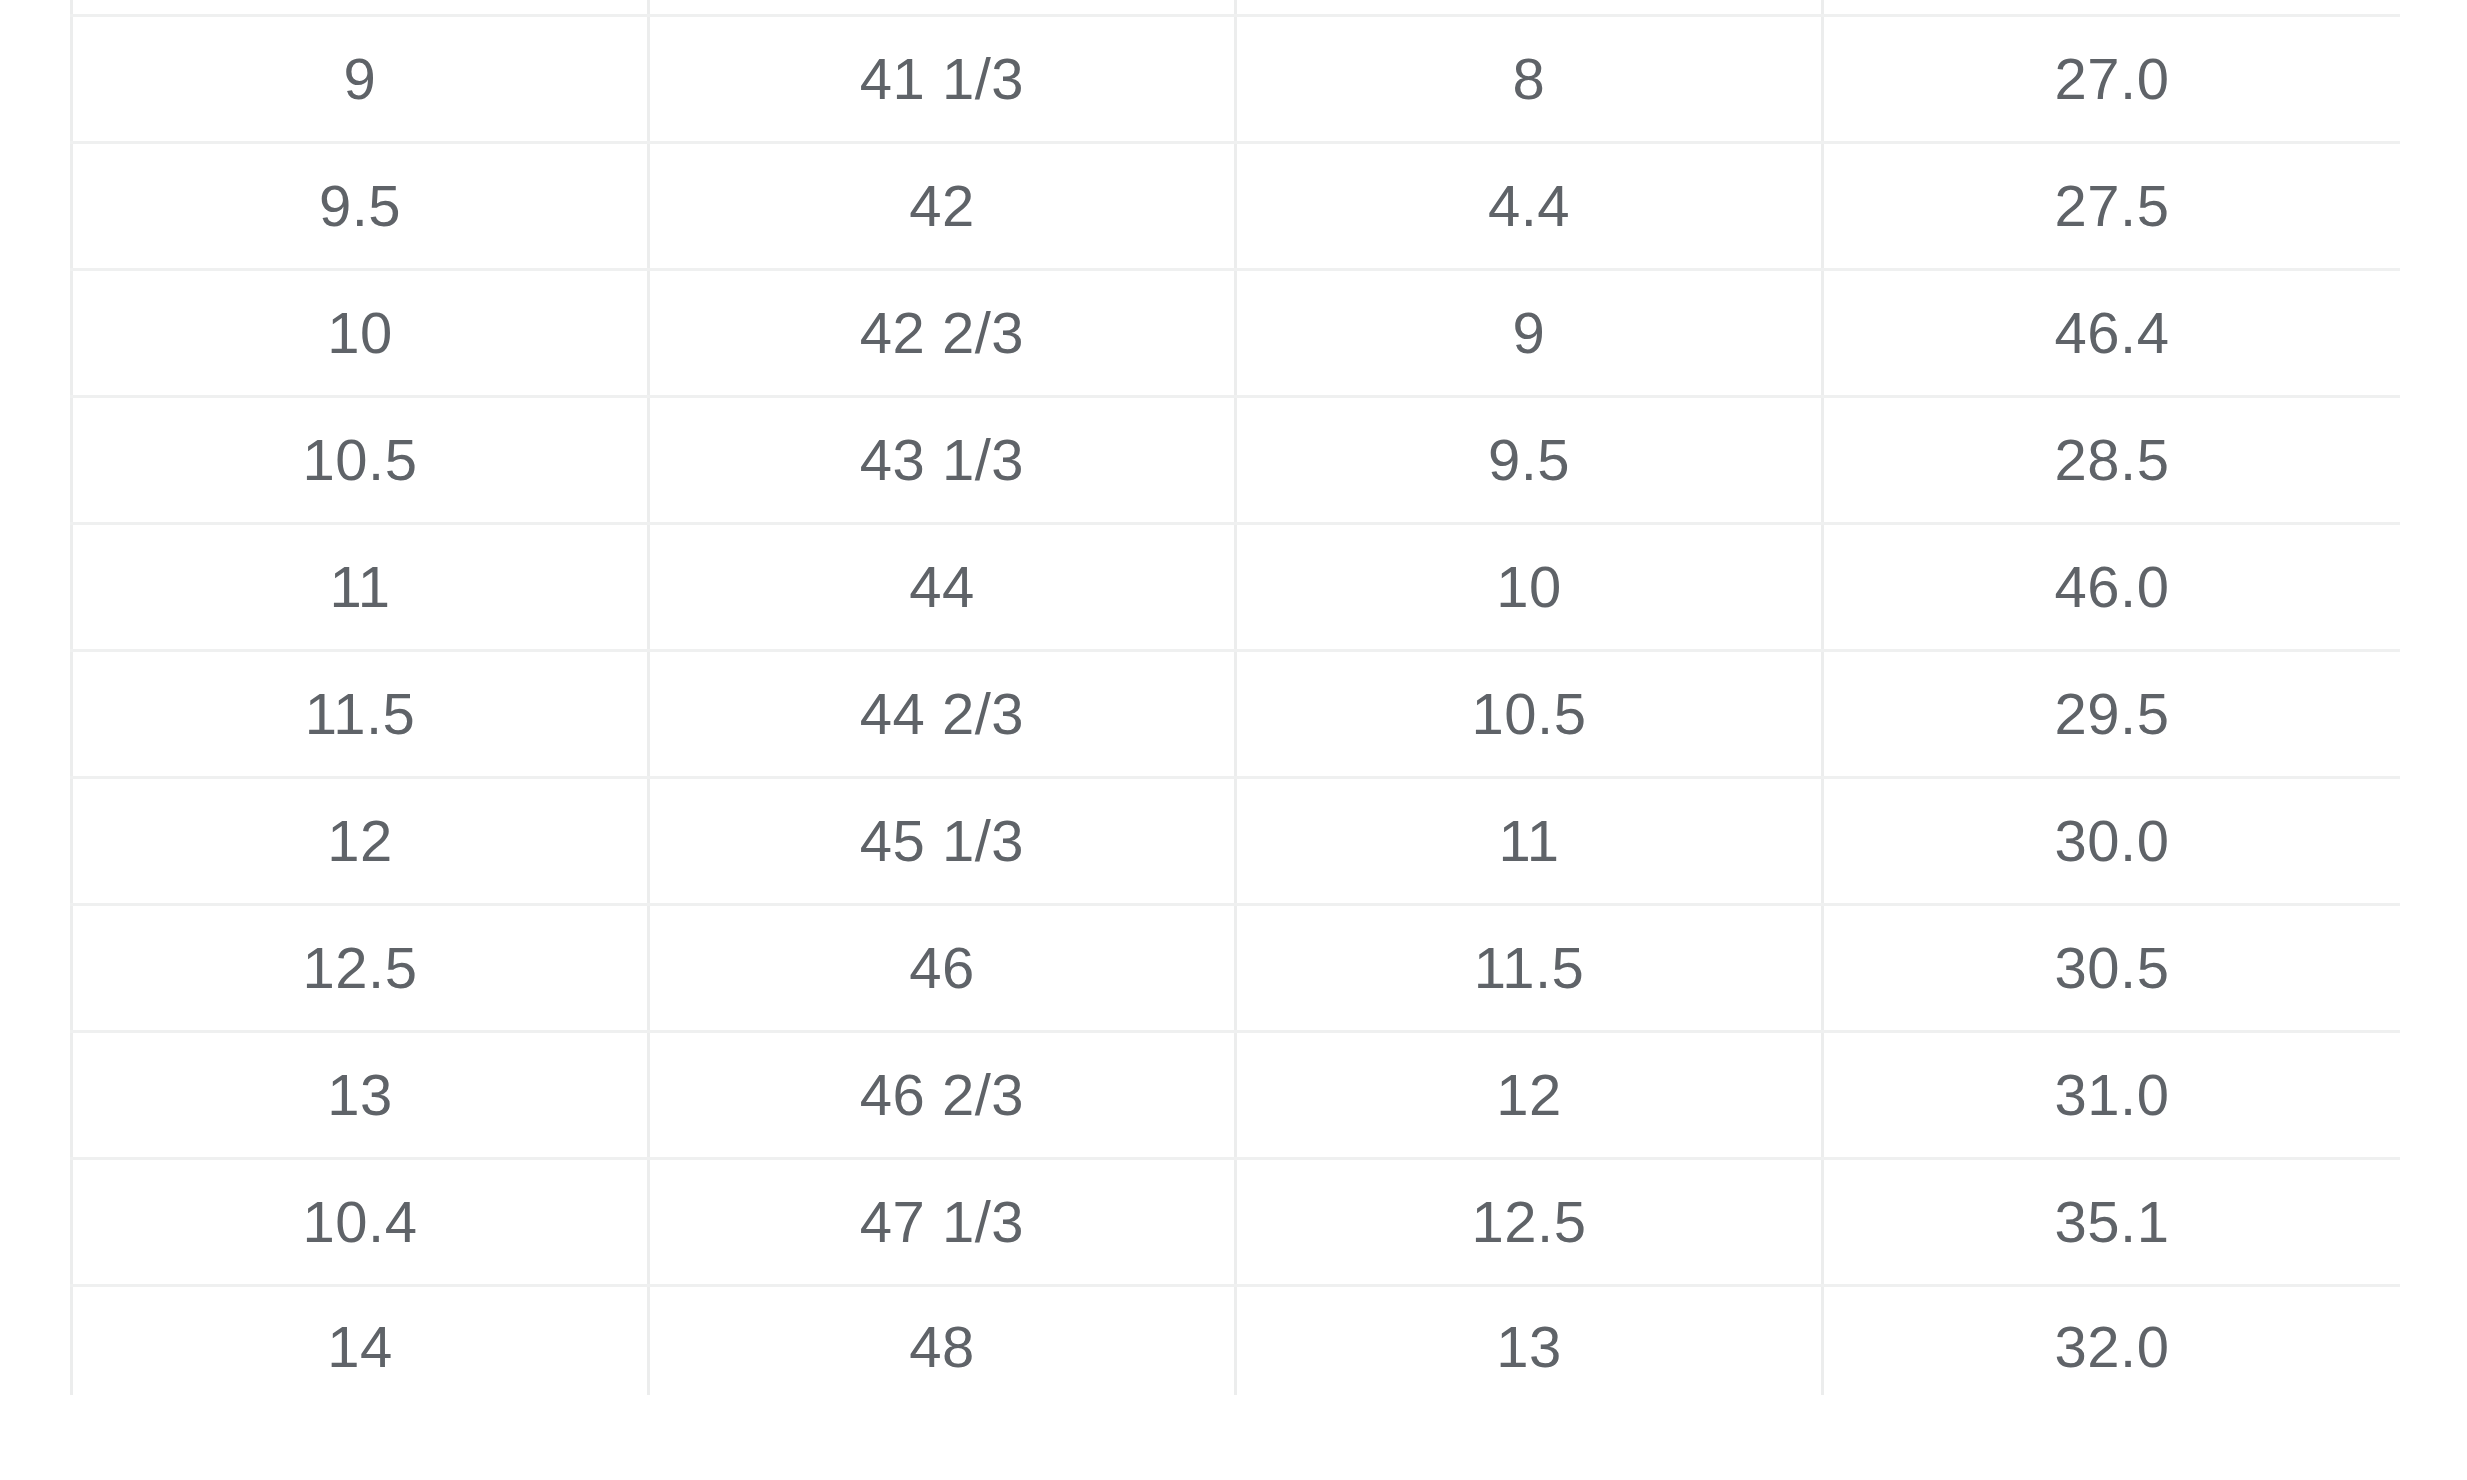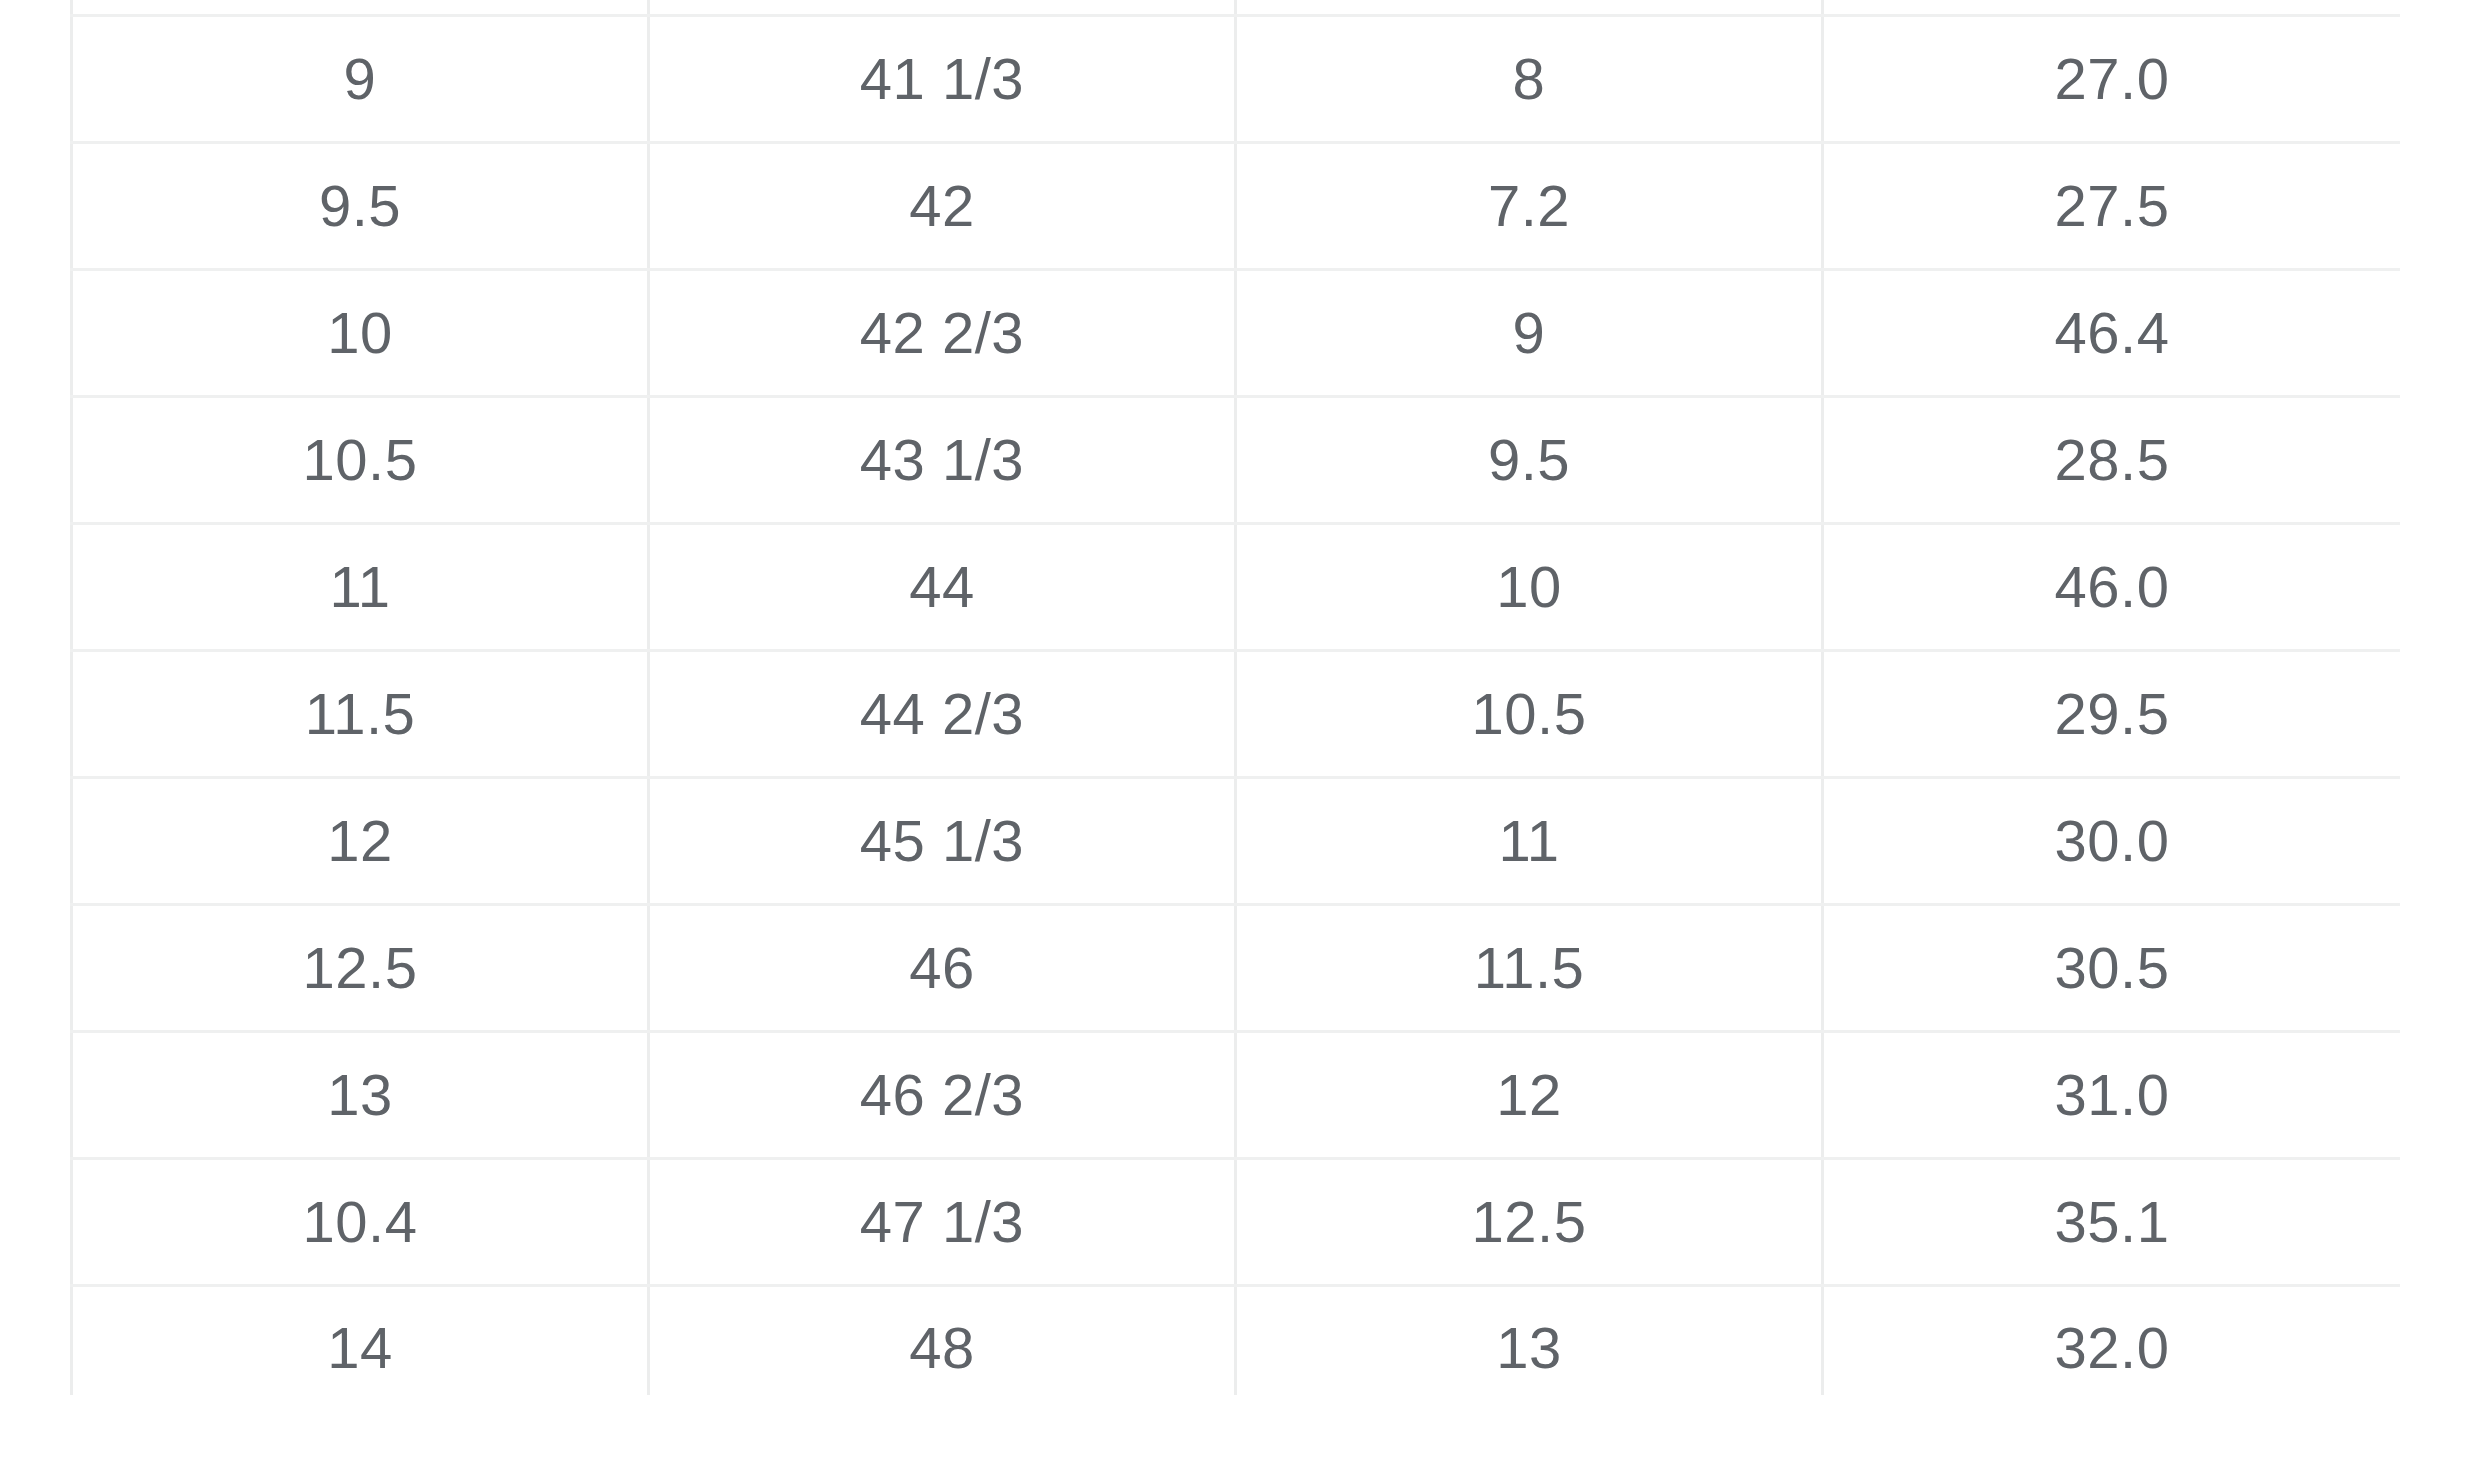--- a/index.html
+++ b/index.html
@@ -61,21 +61,21 @@
     border-right: 3px solid #eceded;
     border-bottom: 3px solid #eff0f0;
   }
 
   .size-table td:last-child {
     border-right: 3px solid #eceded;
     margin-left: 24px;
   }
 
   .size-table tr:last-child td {
-    border-bottom: 6px solid #f9a8d4;
+    border-bottom: 8px solid #f9a8d4;
   }
 
   
   .size-table td:first-child {
     border-left: 3px solid #eceded;
   }
 </style>
 </head>
 <body>
 
@@ -97,21 +97,21 @@
         </tr>
         <tr>
           <td>9</td>
           <td>41 1/3</td>
           <td>8</td>
           <td>27.0</td>
         </tr>
         <tr>
           <td>9.5</td>
           <td>42</td>
-          <td>7.2</td>
+          <td>4.4</td>
           <td>27.5</td>
         </tr>
         <tr>
           <td>10</td>
           <td>42 2/3</td>
           <td>9</td>
           <td>46.4</td>
         </tr>
         <tr>
           <td>10.5</td>

